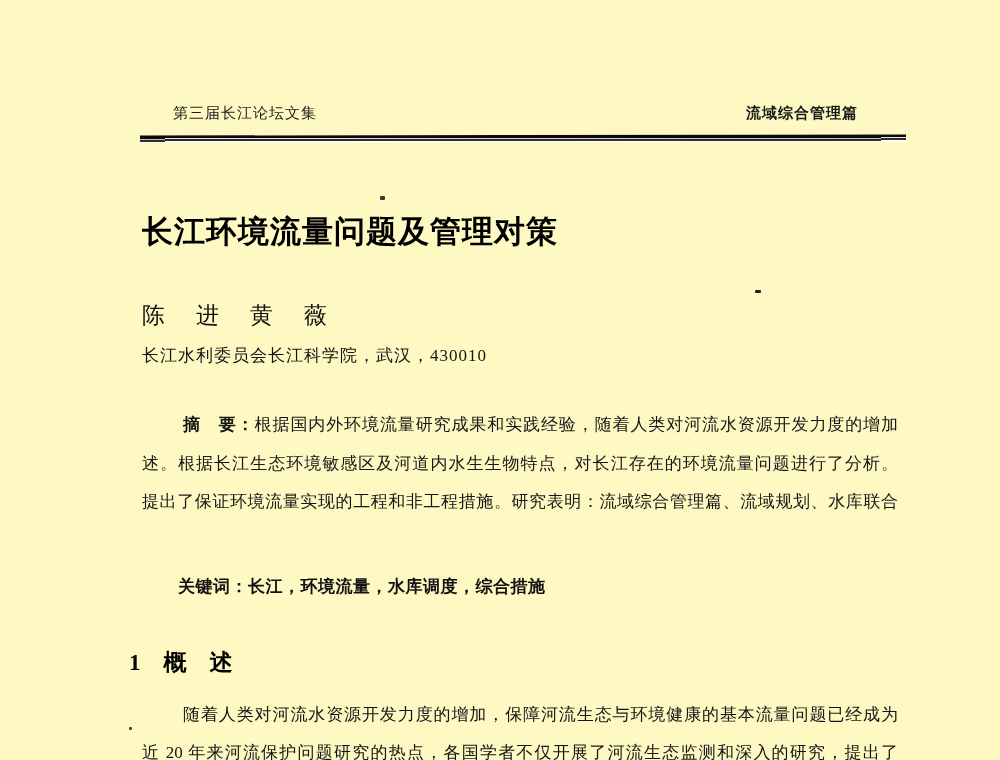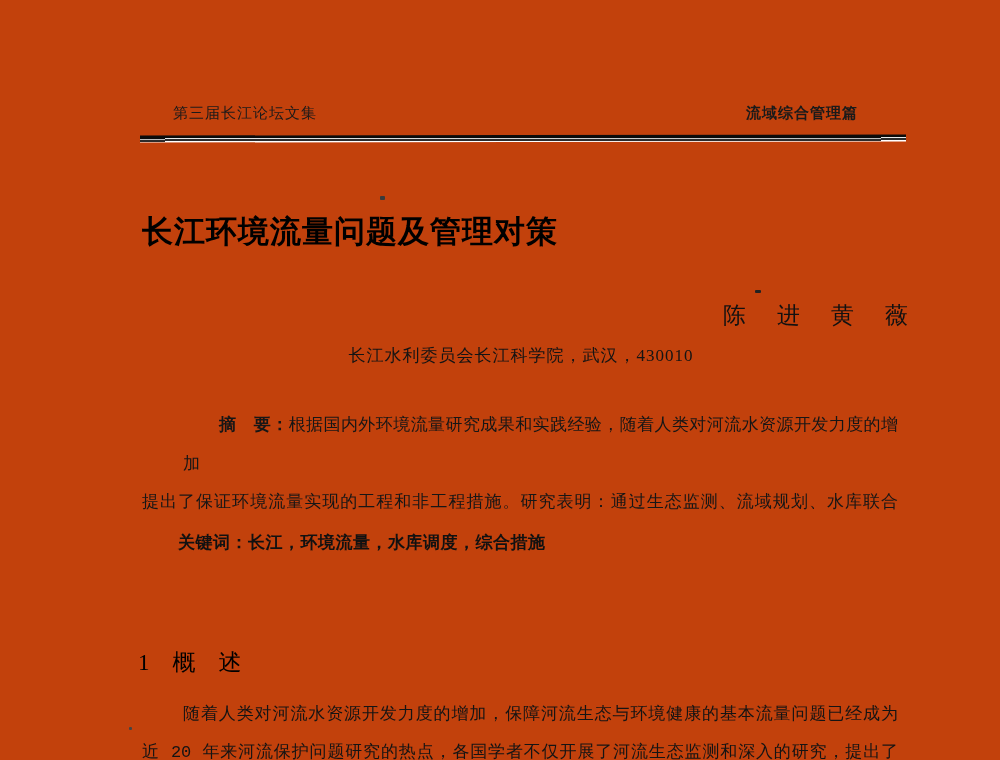--- a/index.html
+++ b/index.html
@@ -3,21 +3,21 @@
 <meta charset="utf-8">
 <style>
   * { margin:0; padding:0; box-sizing:border-box; }
   html,body {
     width:1000px; height:760px;
     background:#ffffff;
     overflow:hidden;
     font-family:"Liberation Serif", serif;
     color:#141414;
   }
-  .page { position:relative; width:1000px; height:760px; background:#c2410c; }
+  .page { position:relative; width:1000px; height:760px; background:#fef9c3; }
 
   
   .running-header {
     position:absolute; top:102px; left:142px; width:760px;
     display:flex; justify-content:space-between;
     font-size:15px; line-height:22px; color:#1a1a1a;
     letter-spacing:1px;
   }
   .running-header .hl { padding-left:31px; }
   .running-header .hr { padding-right:44px;font-weight:bold; }
@@ -32,61 +32,61 @@
     transform:rotate(-0.08deg);
   }
 
   .paper-title {
     position:absolute; top:208px; left:142px; width:758px;
     text-align:left; font-size:31px; font-weight:bold;
     letter-spacing:1px; color:#000; line-height:48px;
   }
 
   .authors {
-    position:absolute; top:299px; left:154px; width:758px;
-    text-align:right; font-size:23px; letter-spacing:4px;
+    position:absolute; top:299px; left:142px; width:758px;
+    text-align:left; font-size:23px; letter-spacing:4px;
     line-height:34px; color:#111;
   }
 
   .affiliation {
     position:absolute; top:341px; left:142px; width:758px;
-    text-align:center; font-size:17px; letter-spacing:1px;
+    text-align:left; font-size:17px; letter-spacing:1px;
     line-height:30px; color:#141414;
   }
 
   .abstract {
     position:absolute; top:406px; left:142px; width:756px;
     font-size:17px; color:#161616;
   }
   .abstract p {
     line-height:38.5px;
     text-align:justify;
   }
   .abstract p.full { text-align-last:justify; }
   .abstract p.first { padding-left:41px; }
-  .abstract .bold { font-weight:bold;margin-left:36px; }
+  .abstract .bold { font-weight:bold; }
 
   .keywords {
-    position:absolute; top:524px; left:142px; width:756px;
+    position:absolute; top:568px; left:142px; width:756px;
     padding-left:36px; font-size:17px; line-height:38.5px;
     font-weight:bold; color:#111; letter-spacing:0.5px;
   }
 
   .section-heading {
-    position:absolute; top:647px; left:138px; width:756px;
-    font-size:23px; font-weight:normal; line-height:32px; color:#000;
+    position:absolute; top:647px; left:129px; width:756px;
+    font-size:23px; font-weight:bold; line-height:32px; color:#000;
   }
 
   .body-text {
     position:absolute; top:696px; left:142px; width:756px;
     font-size:17px; color:#141414;
   }
   .body-text p {
     line-height:37.5px;
-    text-align:justify; text-align-last:justify;font-family:Liberation Mono, monospace;
+    text-align:justify; text-align-last:justify;
   }
   .body-text p.first { padding-left:41px; }
 
   .artifact { position:absolute; border-radius:1px; }
   .dot-a { top:196px; left:380px; width:5px; height:4px; background:#3a3a3a; }
   .dot-b { top:290px; left:755px; width:6px; height:3px; background:#222; }
   .dot-c { top:727px; left:129px; width:3px; height:3px; background:#444; }
 </style>
 </head>
 <body>
@@ -101,21 +101,22 @@
   <div class="header-rule"></div>
 
   <h1 class="paper-title">长江环境流量问题及管理对策</h1>
 
   <div class="authors">陈　进　黄　薇</div>
 
   <div class="affiliation">长江水利委员会长江科学院，武汉，430010</div>
 
   <div class="abstract">
     <p class="first full"><span class="bold">摘　要：</span><span>根据国内外环境流量研究成果和实践经验，随着人类对河流水资源开发力度的增加</span></p>
-    <p class="full">提出了保证环境流量实现的工程和非工程措施。研究表明：通过生态监测、流域规划、水库联合</p>
+    <p class="full">述。根据长江生态环境敏感区及河道内水生生物特点，对长江存在的环境流量问题进行了分析。</p>
+    <p class="full">提出了保证环境流量实现的工程和非工程措施。研究表明：流域综合管理篇、流域规划、水库联合</p>
   </div>
 
   <div class="keywords">
     <span>关键词：</span><span>长江，环境流量，水库调度，综合措施</span>
   </div>
 
   <h2 class="section-heading">1　概　述</h2>
 
   <div class="body-text">
     <p class="first">随着人类对河流水资源开发力度的增加，保障河流生态与环境健康的基本流量问题已经成为</p>

